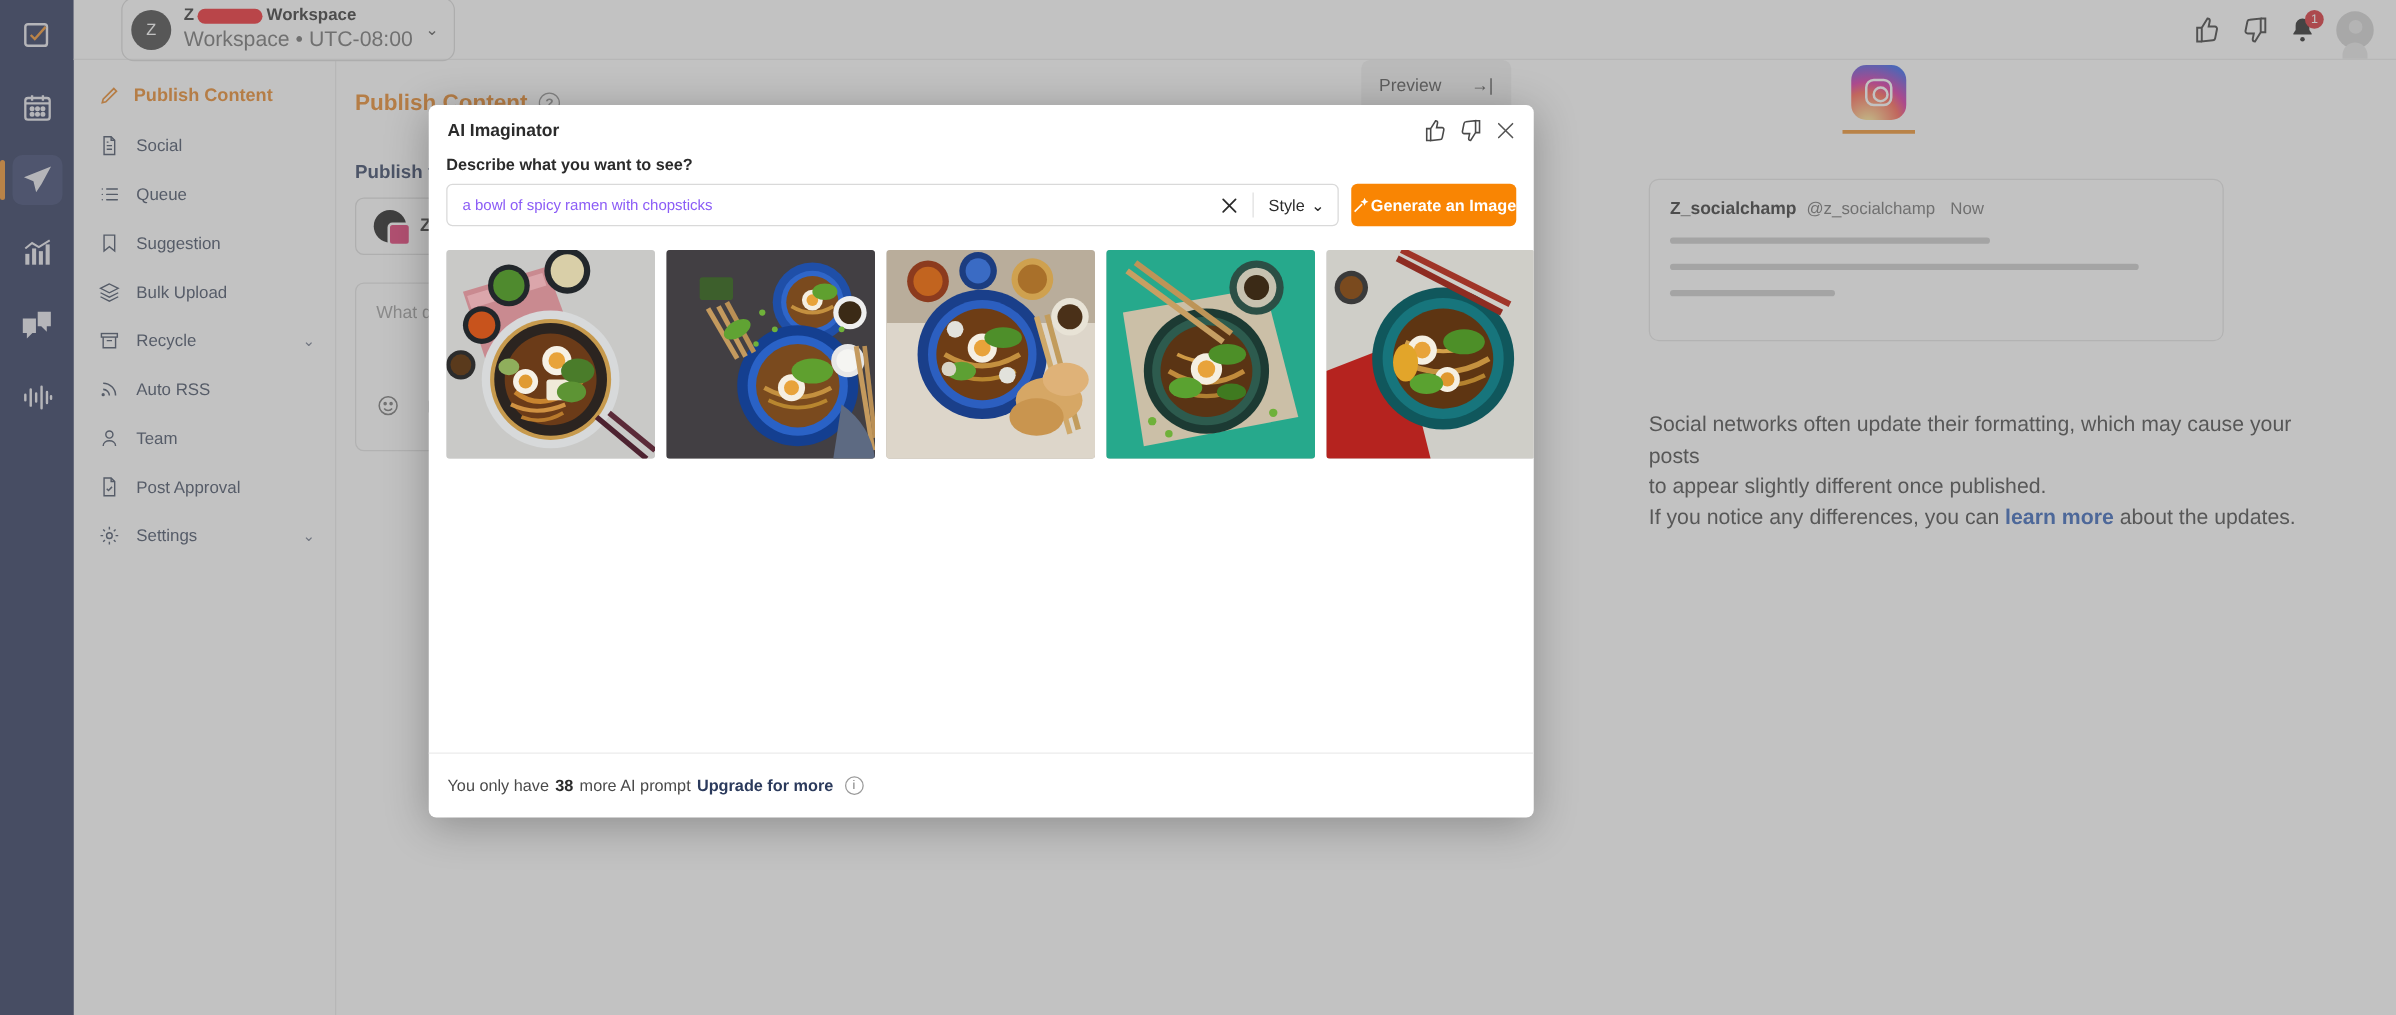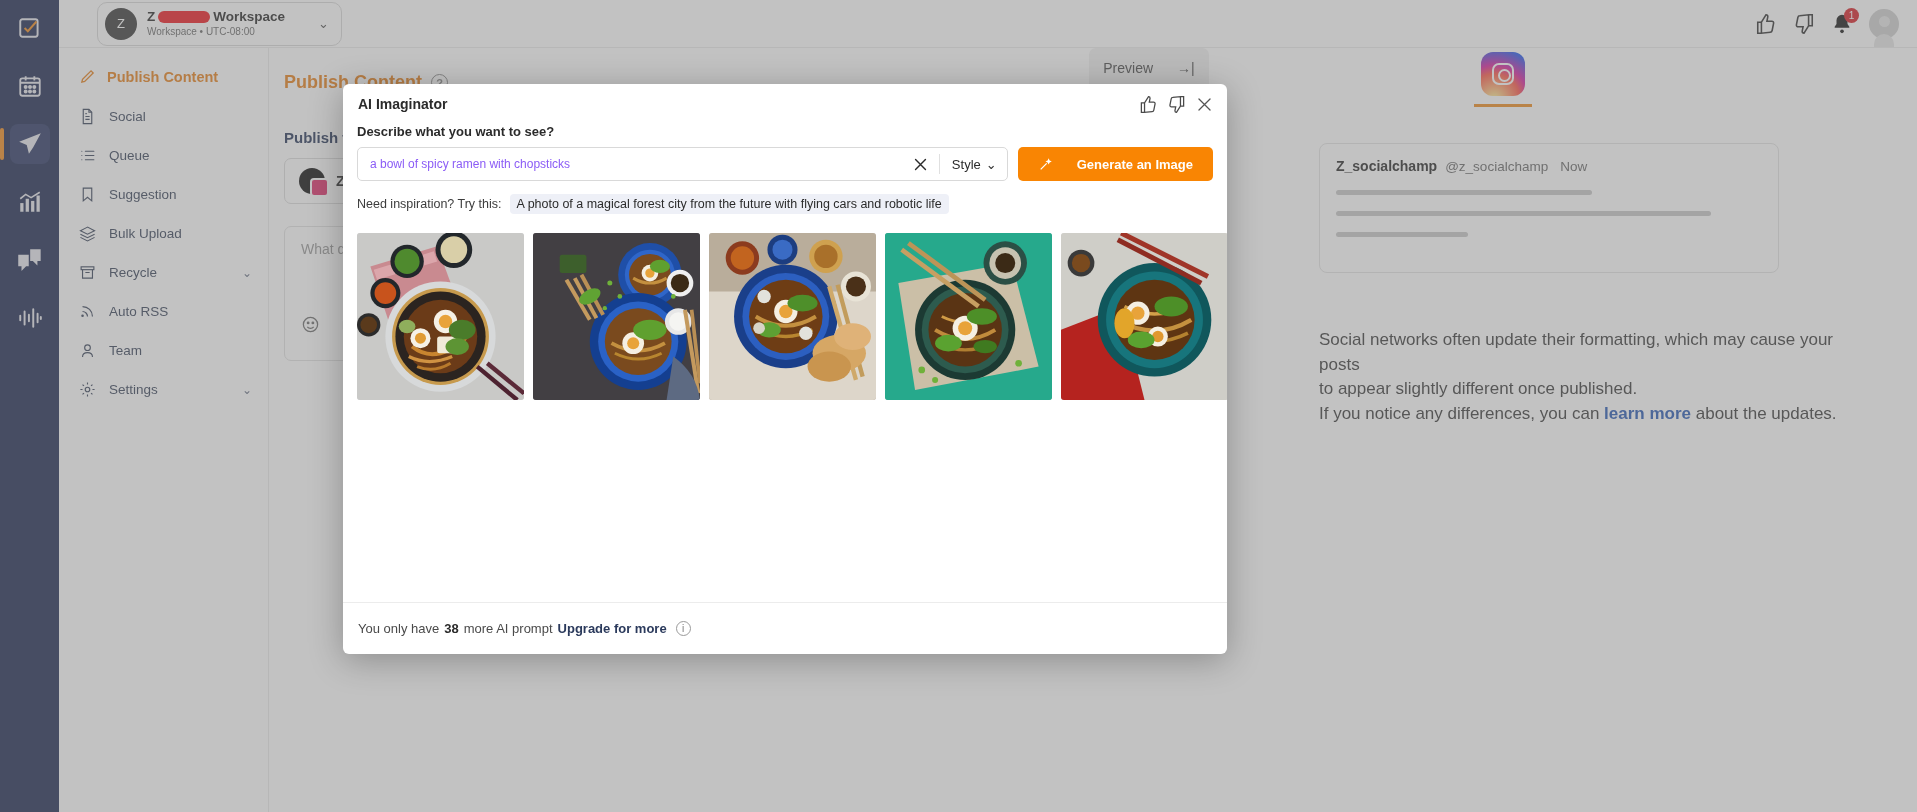--- a/index.html
+++ b/index.html
@@ -52,21 +52,21 @@
   }
   .ws-text { line-height: 1.25; flex: 1; }
   .ws-name {
     font-size: 13.5px; font-weight: bold; color: #2b2b2b;
     display: flex; align-items: center; gap: 1px;
   }
   .redact {
     display: inline-block; width: 52px; height: 12px;
     background: #ee1d23; border-radius: 6px; margin: 0 2px;
   }
-  .ws-sub { font-size: 10px; color: #6b6b6b; }
+  .ws-sub { font-size: 17px; color: #6b6b6b; }
   .chev { color: #555; font-size: 13px; }
   .topbar-right {
     margin-left: auto; display: flex; align-items: center; gap: 16px;
   }
   .tb-icon { width: 22px; height: 22px; color: #333; position: relative; }
   .tb-icon svg { width: 22px; height: 22px; }
   .badge {
     position: absolute; top: -5px; right: -6px; background: #d8232a;
     color: #fff; font-size: 10px; border-radius: 50%;
     width: 15px; height: 15px; display: flex;
@@ -219,22 +219,22 @@
   }
   .prompt-value { flex: 1; font-size: 12px; color: #8b5cf6; }
   .clear-x { width: 17px; height: 17px; color: #2b2b2b; flex: none; }
   .style-sel {
     display: flex; align-items: center; gap: 5px;
     font-size: 13px; color: #2b2b2b; padding-left: 12px;
     border-left: 1px solid #e0e0e0; height: 20px; flex: none;
   }
   .gen-btn {
     background: #f98503; color: #fff; border: none; border-radius: 5px;
-    padding: 0 20px; font-size: 13px; font-weight: bold;
-    display: flex; align-items: center; gap: 24px;
+    padding: 0 0; font-size: 13px; font-weight: bold;
+    display: flex; align-items: center; gap: 1px;
     font-family: "Liberation Sans", sans-serif; cursor: pointer;
   }
   .gen-btn svg { width: 15px; height: 15px; }
   .inspire {
     margin-top: 13px; display: flex; align-items: center; gap: 8px;
     font-size: 12.5px; color: #3c3c3c;
   }
   .inspire-chip {
     background: #eef0f7; color: #2b2b2b; padding: 3px 7px;
     border-radius: 4px; font-size: 12.5px;
@@ -398,20 +398,28 @@
         <path d="M5 19a1 1 0 100-2 1 1 0 000 2zM5 12a7 7 0 017 7M5 5a14 14 0 0114 14"></path>
       </svg>
       <span>Auto RSS</span>
     </div>
     <div class="side-item">
       <svg viewBox="0 0 24 24" fill="none" stroke="#3b465c" stroke-width="1.6">
         <circle cx="12" cy="8" r="4"></circle>
           <path d="M5 21c0-4 3.5-6 7-6s7 2 7 6"></path>
       </svg>
       <span>Team</span>
+    </div>
+    <div class="side-item">
+      <svg viewBox="0 0 24 24" fill="none" stroke="#3b465c" stroke-width="1.6">
+        <path d="M6 2h8l4 4v16H6z"></path>
+          <path d="M14 2v4h4"></path>
+          <path d="M9 14l2 2 4-4"></path>
+      </svg>
+      <span>Post Approval</span>
     </div>
     <div class="side-item">
       <svg viewBox="0 0 24 24" fill="none" stroke="#3b465c" stroke-width="1.6">
         <circle cx="12" cy="12" r="3.2"></circle>
         <path d="M12 2v3M12 19v3M2 12h3M19 12h3M5 5l2 2M17 17l2 2M19 5l-2 2M7 17l-2 2"></path>
       </svg>
       <span>Settings</span>
       <span class="caret">⌄</span>
     </div>
   </div>
@@ -515,24 +523,20 @@
         </div>
         <button class="gen-btn">
           <svg viewBox="0 0 24 24" fill="#fff">
             <path d="M17 2l1.6 3.4L22 7l-3.4 1.6L17 12l-1.6-3.4L12 7l3.4-1.6z"></path>
             <path d="M13.2 9.4l1.4 1.4L5 20.4 3.6 19z"></path>
           </svg>
           <span>Generate an Image</span>
         </button>
       </div>
 
-      <div class="inspire">
-        <span>Need inspiration? Try this:</span>
-        <span class="inspire-chip">A photo of a magical forest city from the future with flying cars and robotic life</span>
-      </div>
 
       <div class="results">
 
         <div class="result-img">
           <svg viewBox="0 0 100 100">
             <rect width="100" height="100" fill="#c9c9c7"></rect>
             <path d="M8 20 L48 8 L62 46 L22 62 Z" fill="#c98a90"></path>
             <path d="M10 22 L46 11 L48 17 L12 28Z" fill="#e3b2b6" opacity=".7"></path>
             <circle cx="50" cy="62" r="33" fill="#d7d9da"></circle>
             <circle cx="50" cy="62" r="29" fill="#c79a4d"></circle>

